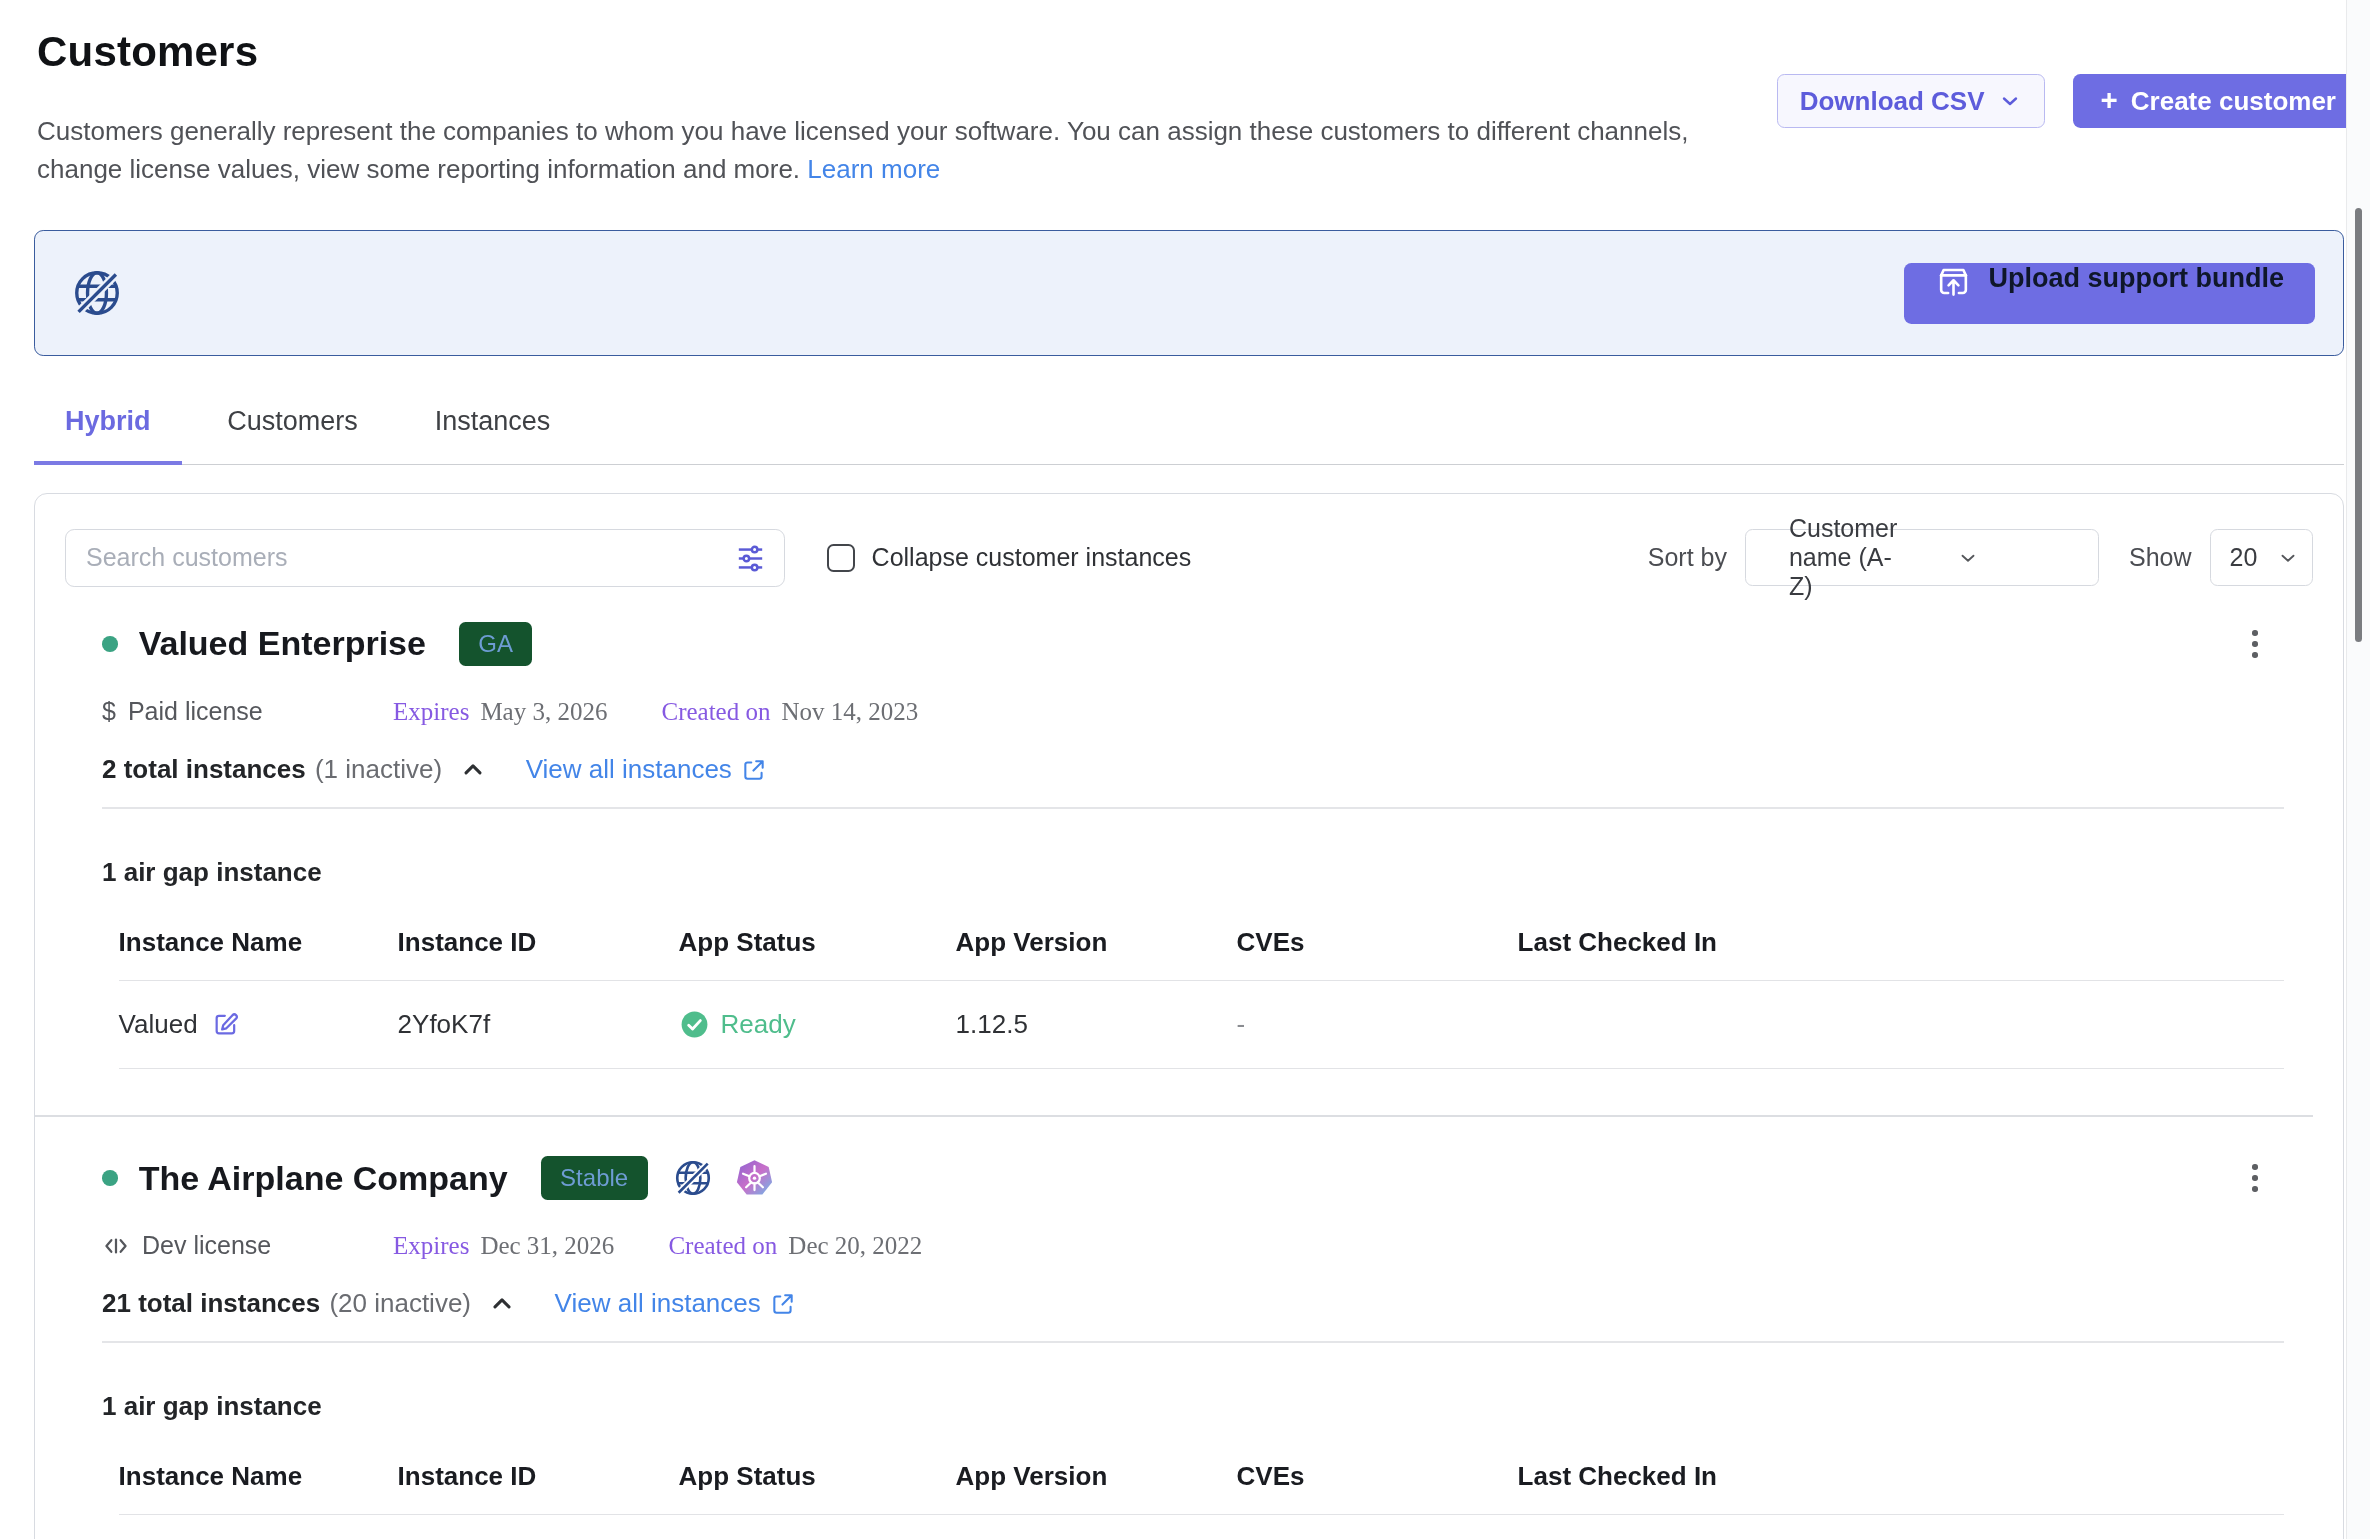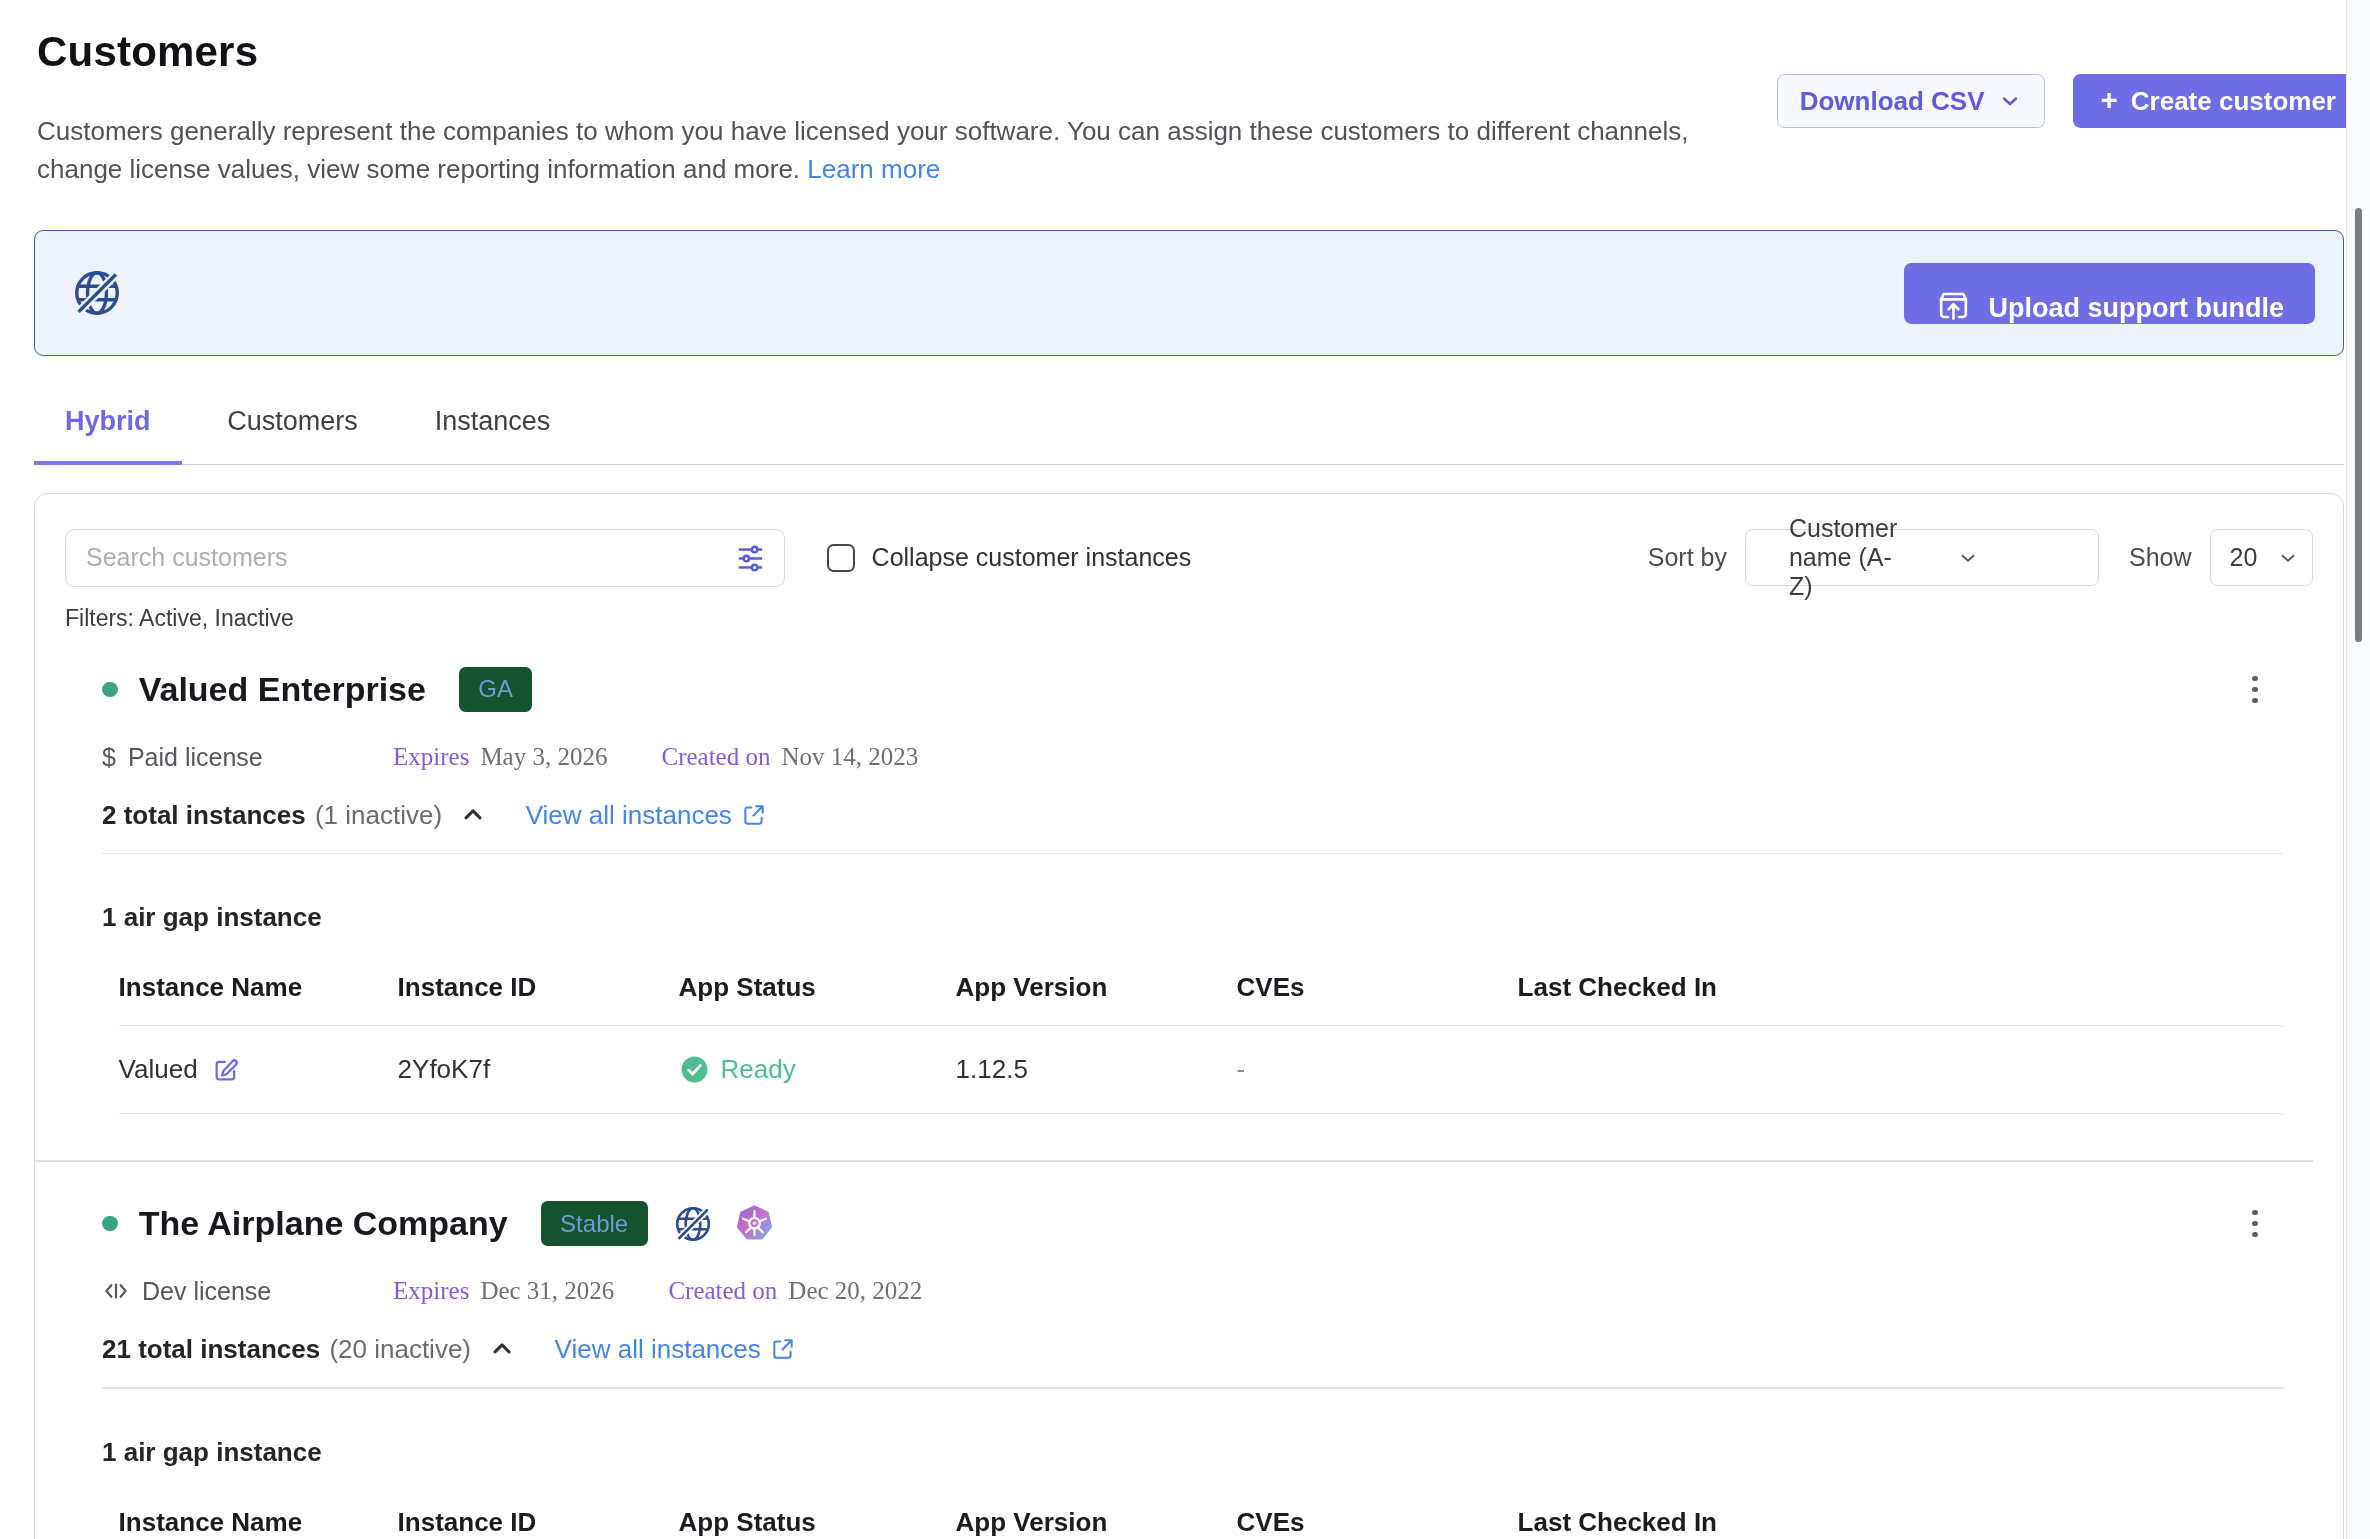--- a/index.html
+++ b/index.html
@@ -17,22 +17,22 @@
   .btn-solid { background:#6e6de3; color:#ffffff; padding:0 28px; gap:13px; }
   .plus { font-size:29.5px; font-weight:700; line-height:1; margin-top:-2.8px; }
   .description { margin-top:37px; font-size:26px; line-height:1.45; color:#505257; max-width:1671px; }
   .learn-more { color:#4385e8; cursor:pointer; }
 
   
   .banner { margin:42px 26px 0 34px; width:2310px; height:126px; background:#edf2fb;
             border:1.8px solid #3a5c9e; border-radius:9.2px; display:flex; align-items:center; padding:0 28px 0 35px; }
   .banner-title { font-size:29.5px; font-weight:800; color:#15171c; margin-left:28px; }
   .banner-spacer { flex:1; }
-  .btn-upload { background:#6e6de3; color:#ffffff; height:61px; border-radius:7.4px; padding:0 31px;
-                display:flex; align-items:flex-end; gap:16.6px; font-size:27px; font-weight:700; cursor:pointer; border:none; }
+  .btn-upload { background:#6e6de3; color:#0f172a; height:61px; border-radius:7.4px; padding:0 31px;
+                display:flex; align-items:flex-start; gap:16.6px; font-size:27px; font-weight:700; cursor:pointer; border:none; }
 
   
   .tabs { margin:50px 26px 0 34px; width:2310px; display:flex; gap:14.8px; border-bottom:1.8px solid #cdcfd3; }
   .tab { padding:0 31px 24px 31px; font-size:27px; color:#3e4044; cursor:pointer; border-bottom:4.6px solid transparent; margin-bottom:-1.8px; }
   .tab.active { color:#6b6ae0; font-weight:700; border-bottom-color:#7b7ae4; }
 
   
   .main-card { margin:28px 26px 0 34px; width:2310px; height:1071px; background:#fff;
                border:1.8px solid #d8dbe1; border-radius:13px; padding:35px 30px; overflow:hidden; }
   .toolbar { display:flex; align-items:center; }
@@ -188,21 +188,20 @@
       <span class="sortshow-label">Show</span>
       <div class="select show">
         <span>20</span>
         <span>
           <svg width="22" height="22" viewBox="0 0 24 24" fill="none">
               <path d="M6 9.5 L12 15 L18 9.5" stroke="#55575b" stroke-width="2" stroke-linecap="round" stroke-linejoin="round"></path>
             </svg>
         </span>
       </div>
     </div>
-    <div class="filters-line">Filters: Active, Inactive</div>
 
     <div class="customer">
       <div class="name-row">
         <span class="status-dot"></span>
         <span class="cust-name">Valued Enterprise</span>
         <span class="channel-badge">GA</span>
         <span class="kebab">
             <i></i>
             <i></i>
             <i></i>

